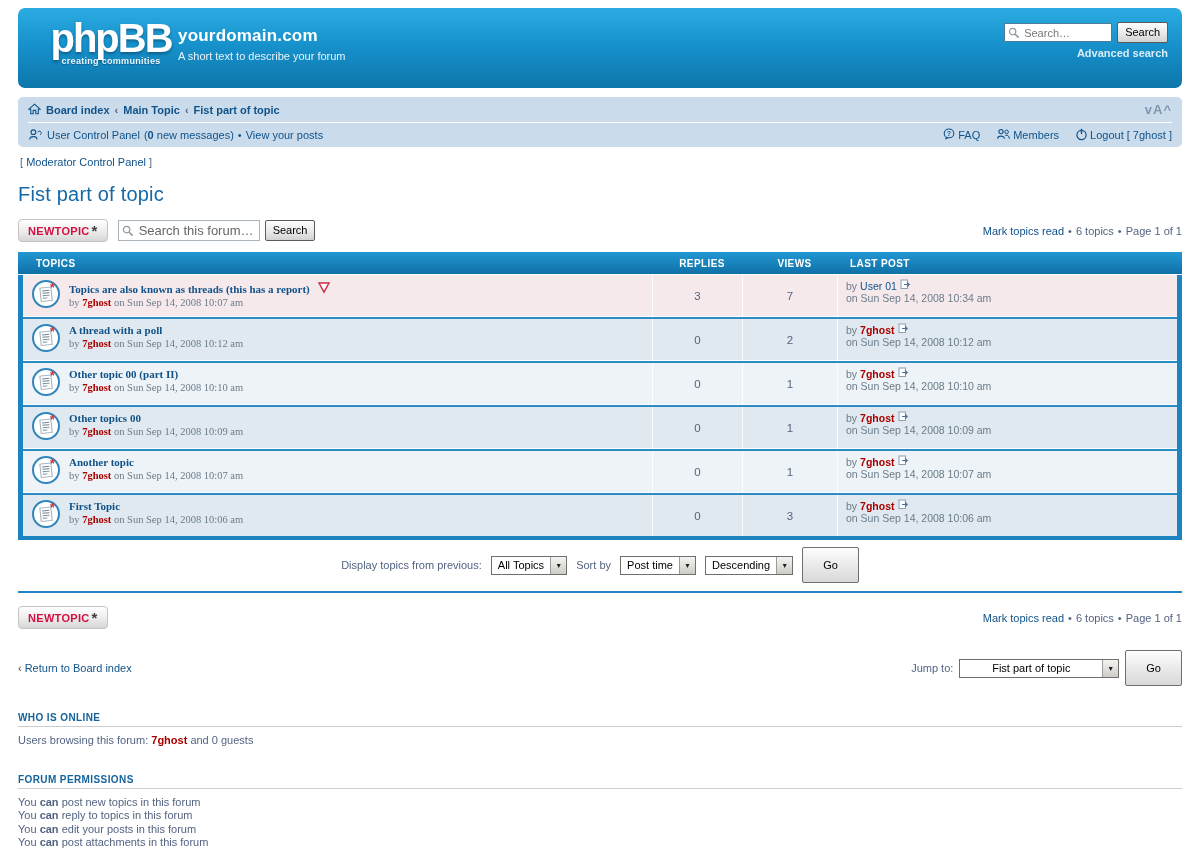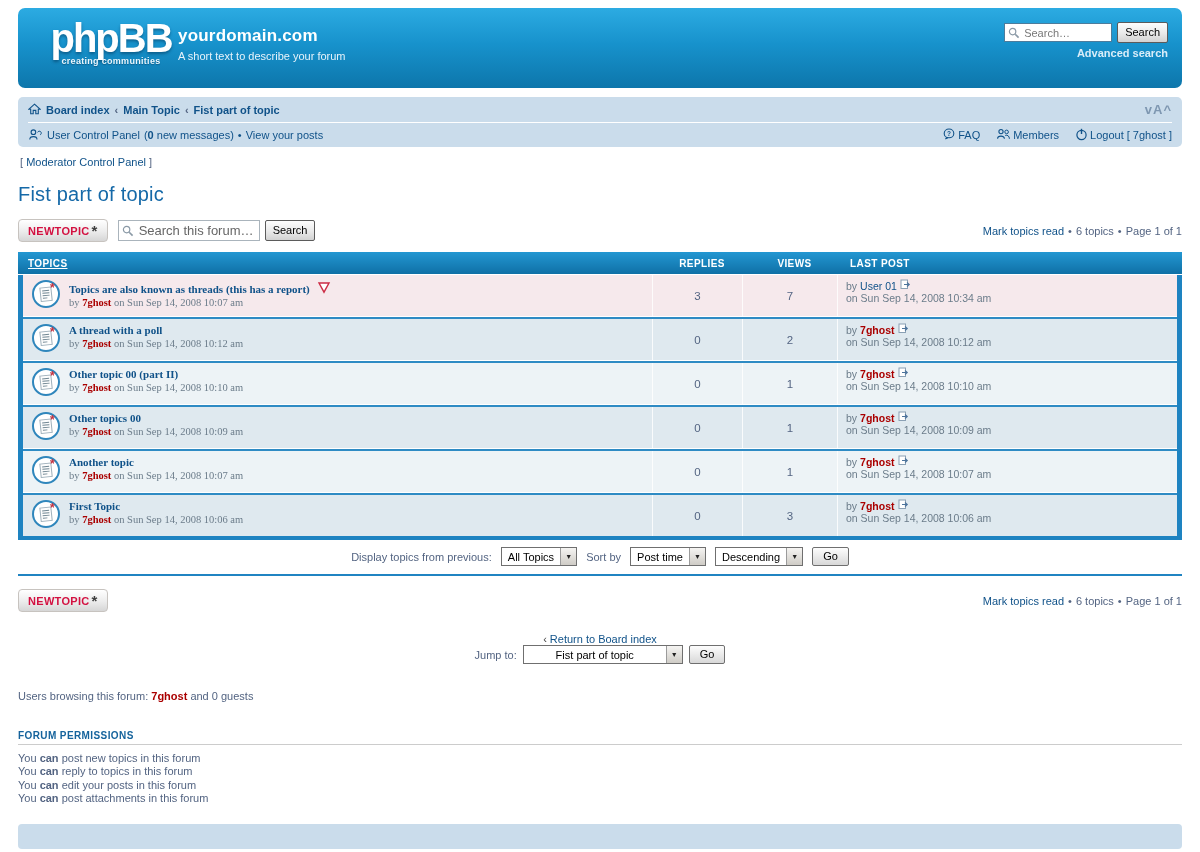--- a/index.html
+++ b/index.html
@@ -81,21 +81,21 @@
   .meta-line .b { margin:0 4px; }
 
   
   .forum-panel { margin-top:10px; }
   .tbl-header {
     display:flex; align-items:center; height:22px;
     background:linear-gradient(180deg,#2397d2,#0f70a6);
     color:#fff; font-size:10px; font-weight:bold; letter-spacing:.4px;
   }
   .tbl-body { border-left:5px solid #1e83c1; border-right:5px solid #1e83c1; border-bottom:4px solid #1e83c1; background:#fff; }
-  .col-topic { flex:1; min-width:0; padding-left:10px;text-decoration:underline; }
+  .col-topic { flex:1; min-width:0; padding-left:18px; }
   .col-replies { width:90px; text-align:center; flex-shrink:0; }
   .col-views { width:95px; text-align:center; flex-shrink:0; }
   .col-last { width:340px; padding-left:8px; flex-shrink:0; }
   .topic-row { display:flex; margin-top:1px; border-top:2px solid #2e8bc4; }
   .topic-row:first-child { margin-top:1px; border-top:none; }
   .bg1 { background:#edf3f6; }
   .bg2 { background:#dfe9ef; }
   .reported { background:#f6e9ec; }
   .cell-topic { flex:1; min-width:0; display:flex; align-items:flex-start; padding:4px 8px 5px 8px; }
   .topic-icon { flex-shrink:0; margin-right:8px; }
@@ -115,27 +115,27 @@
 
   
   .sortbar { padding:7px 0 8px; text-align:center; color:#536482; }
   .sortbar .piece { margin:0 3px; vertical-align:middle; }
   .fselect { display:inline-flex; align-items:stretch; height:19px; border:1px solid #6f6f6f;
     background:#fff; vertical-align:middle; cursor:pointer; }
   .fselect .val { display:flex; align-items:center; padding:0 6px; color:#000; white-space:nowrap; }
   .fselect .arrow { width:16px; display:flex; align-items:center; justify-content:center;
     background:linear-gradient(180deg,#f5f4f2,#cfccc6); border-left:1px solid #9b9b9b;
     font-size:7px; color:#222; }
-  .btn-go { height:19px; padding:1px 10px 2px; border:1px solid #6f6f6f; border-radius:2px;
+  .btn-go { height:36px; padding:1px 20px 2px; border:1px solid #6f6f6f; border-radius:2px;
     background:linear-gradient(180deg,#fdfdfd,#d8d8d8); font-family:inherit; font-size:11px; color:#000;
     vertical-align:middle; cursor:pointer; }
   .blue-rule { border:none; border-top:2px solid #2084c2; margin:0; }
 
   
-  .bottom-nav { margin-top:21px; display:flex; align-items:center; justify-content:space-between;flex-direction:column; }
+  .bottom-nav { margin-top:21px; display:flex; align-items:center; justify-content:space-between; }
   .return-link { color:#105289; }
   .return-pre { color:#444; margin-right:3px; }
   .jump-group { display:flex; align-items:center; gap:6px; }
   .jump-select { width:160px; }
   .jump-select .val { flex:1; justify-content:center; }
 
   
   .section { margin-top:26px; }
   .section-hd { font-size:10px; font-weight:bold; color:#15639c; letter-spacing:.4px;
     border-bottom:1px solid #cccccc; padding-bottom:3px; }
@@ -561,20 +561,21 @@
       <span>Jump to:</span>
       <span class="fselect jump-select">
         <span class="val">Fist part of topic</span>
           <span class="arrow">▼</span>
       </span>
       <button class="btn-go">Go</button>
     </div>
   </div>
 
   <div class="section">
+    <div class="section-hd">WHO IS ONLINE</div>
     <div class="section-body">
       <span>Users browsing this forum: </span><a class="author">7ghost</a><span> and 0 guests</span>
     </div>
   </div>
 
   <div class="section">
     <div class="section-hd">FORUM PERMISSIONS</div>
     <div class="section-body">
   <div class="perm-line">
     <span>You </span><span class="bold">can</span><span> post new topics in this forum</span>

